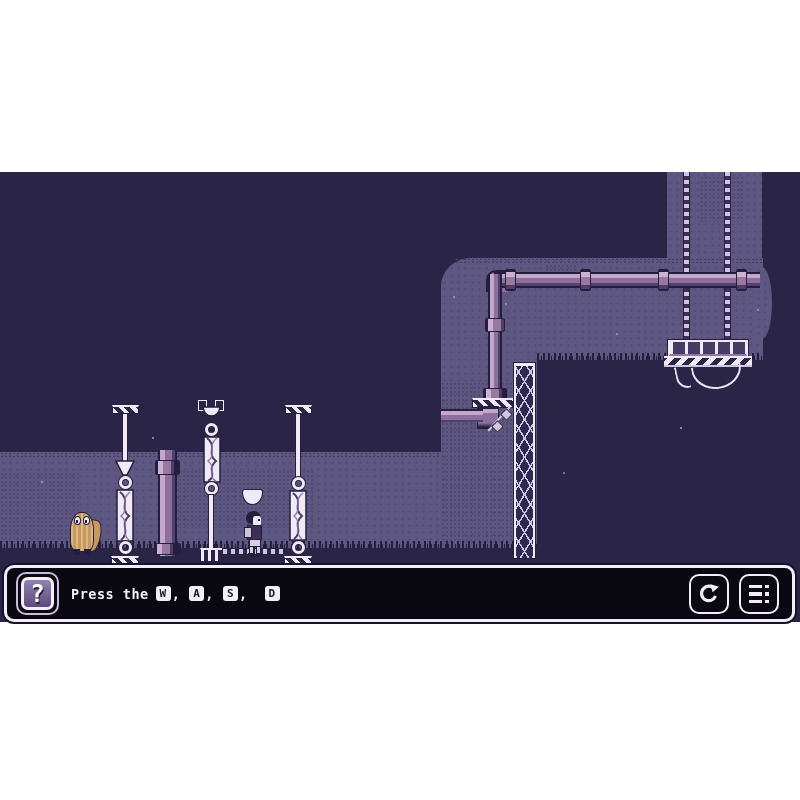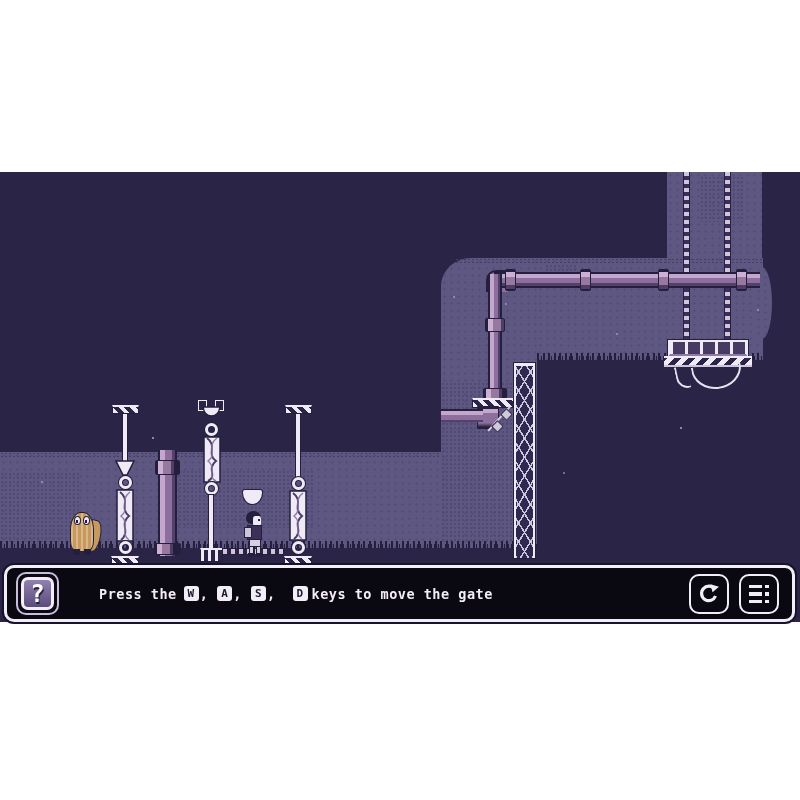--- a/index.html
+++ b/index.html
@@ -75,21 +75,21 @@
     background:#0a0911; border:3px solid #f2edf7; border-radius:10px;
     box-shadow: 0 0 0 2px #17132b; display:flex; align-items:center; padding-left:9px; }
   .q-outer { width:43px; height:43px; border:2px solid #c9bcdc; border-radius:10px;
     background:#0a0911; padding:3px; flex:0 0 auto; }
   .q-inner { width:100%; height:100%; border:3px solid #f2edf7; border-radius:7px;
     background:linear-gradient(180deg,#9181b0,#5a4b7c);
     display:flex; align-items:center; justify-content:center;
     color:#ffffff; font-weight:bold; font-size:24px; text-shadow:1px 2px 0 #241f3c; }
   .hint { display:flex; align-items:center; margin-left:12px; color:#f2edf7;
     font-size:13.5px; font-weight:bold; letter-spacing:0.5px; white-space:nowrap; }
-  .hint .word { margin-right:6px;margin-left:28px; }
+  .hint .word { margin-right:6px; }
   .key-badge { display:inline-block; width:15px; height:15px; background:#f2edf7; color:#1c1830;
     border-radius:3px; font-size:11px; font-weight:bold; text-align:center; line-height:15px;
     margin:0 1px; }
   .comma { margin-right:8px; }
   .comma.wide { margin-right:16px; }
   .hud-btn { position:absolute; top:6px; width:40px; height:40px; border:2.5px solid #f2edf7;
     border-radius:10px; background:transparent; display:flex; align-items:center; justify-content:center;
     cursor:pointer; }
   .menu-rows { display:flex; flex-direction:column; gap:4px; }
   .menu-row { display:flex; gap:3px; align-items:center; }
@@ -240,21 +240,20 @@
     </div>
     <div class="hint">
       <span class="word">Press the</span>
       <span class="key-badge">W</span>
       <span class="comma">,</span>
       <span class="key-badge">A</span>
       <span class="comma">,</span>
       <span class="key-badge">S</span>
       <span class="comma wide">,</span>
       <span class="key-badge" style="margin-right:4px;">D</span>
-      <span>keys to move the gate</span>
     </div>
 
     <div class="hud-btn" style="left:682px;">
       <svg width="24" height="24" viewBox="0 0 24 24">
         <path d="M18.5 14 A7.2 7.2 0 1 1 17.5 7" stroke="#f2edf7" stroke-width="3.2" fill="none"></path>
         <polygon points="13.5,2.2 22,4.8 15.5,10.2" fill="#f2edf7"></polygon>
       </svg>
     </div>
     <div class="hud-btn" style="left:732px;">
       <div class="menu-rows">

